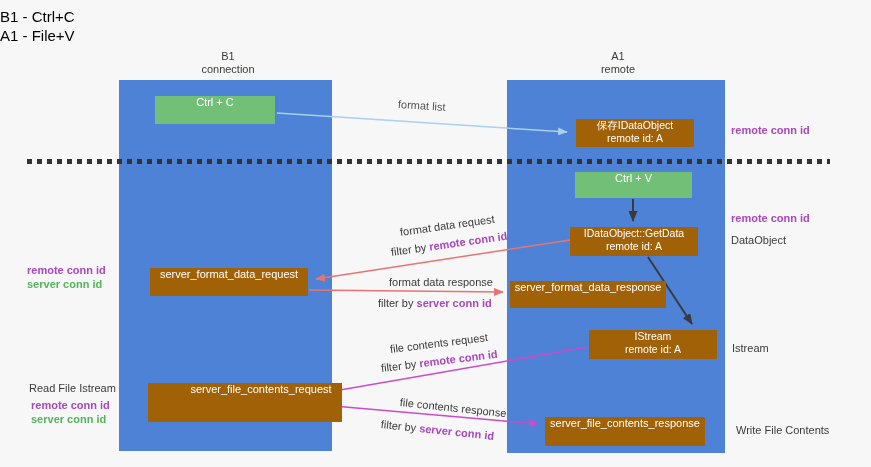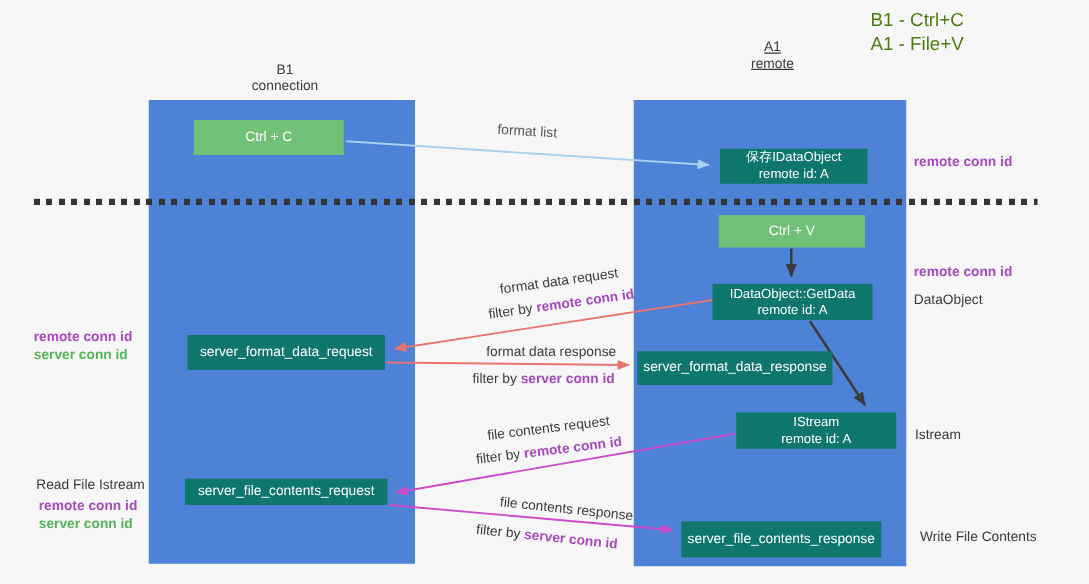--- a/index.html
+++ b/index.html
@@ -2,31 +2,31 @@
 <html><head>
 <meta charset="utf-8">
 <style>
   html,body{margin:0;padding:0;}
   .canvas{
     position:relative; width:871px; height:467px;
     background:#f7f7f8; overflow:hidden;
     font-family:"Liberation Sans", sans-serif;
     color:#3a3a3a;
   }
-  .title{position:absolute; top:7px; left:0; width:771px; text-align:right;
-    font-size:15px; line-height:19px; color:#4d7c0f;}
+  .title{position:absolute; top:7px; left:0; width:771px; text-align:left;
+    font-size:15px; line-height:19px; color:#000000;}
   .col-header{position:absolute; width:120px; text-align:center;
     font-size:11px; line-height:13px; color:#3a3a3a;}
   .lifeline{position:absolute; background:#4d82d6;}
   .divider{position:absolute; left:27px; top:159px; width:803px; height:5px;
     background:repeating-linear-gradient(90deg,#333 0 5px,transparent 5px 10px);}
   .node{position:absolute; display:flex; flex-direction:column;
-    align-items:center; justify-content:center; color:#fff;
+    align-items:center; color:#fff;
     text-align:center; font-size:10.5px; line-height:13px;}
-  .orange{background:#0f766e;}
+  .orange{background:#a16207;}
   .green{background:#72bf78;}
   .arrows{position:absolute; left:0; top:0; pointer-events:none;}
   .flow-label{position:absolute; font-size:11px; color:#3a3a3a;
     white-space:nowrap; transform-origin:left center;}
   .side-label{position:absolute; font-size:11px; white-space:nowrap;
     line-height:14px; color:#3a3a3a;}
   .purple{color:#a848bc; font-weight:bold;}
   .greent{color:#55b45a; font-weight:bold;}
 </style>
 </head>
@@ -36,21 +36,21 @@
 
   <div class="title">
     <div>B1 - Ctrl+C</div>
     <div>A1 - File+V</div>
   </div>
 
   <div class="col-header" style="left:168px; top:50px;">
     <div>B1</div>
     <div>connection</div>
   </div>
-  <div class="col-header" style="left:558px; top:32px;text-decoration:underline;">
+  <div class="col-header" style="left:558px; top:50px;">
     <div>A1</div>
     <div>remote</div>
   </div>
 
   <div class="lifeline" style="left:119px; top:80px; width:213px; height:371px;"></div>
   <div class="lifeline" style="left:507px; top:80px; width:218px; height:373px;"></div>
 
   <div class="divider"></div>
 
   <svg class="arrows" width="871" height="467" viewBox="0 0 871 467">
@@ -101,21 +101,21 @@
 
   <div class="node orange" style="left:510px; top:281px; width:156px; height:27px; font-size:11px;">
     <div>server_format_data_response</div>
   </div>
 
   <div class="node orange" style="left:589px; top:330px; width:128px; height:29px;">
     <div>IStream</div>
     <div>remote id: A</div>
   </div>
 
-  <div class="node orange" style="left:148px; top:383px; width:162px; height:21px; font-size:11px;">
+  <div class="node orange" style="left:148px; top:383px; width:162px; height:39px; font-size:11px;padding-left:32px;">
     <div>server_file_contents_request</div>
   </div>
 
   <div class="node orange" style="left:545px; top:417px; width:160px; height:29px; font-size:11px;">
     <div>server_file_contents_response</div>
   </div>
 
   <div class="flow-label" style="left:398px; top:98px; transform:rotate(3.5deg); color:#555;">format list</div>
 
   <div class="flow-label" style="left:400px; top:226px; transform:rotate(-8deg);">format data request</div>

